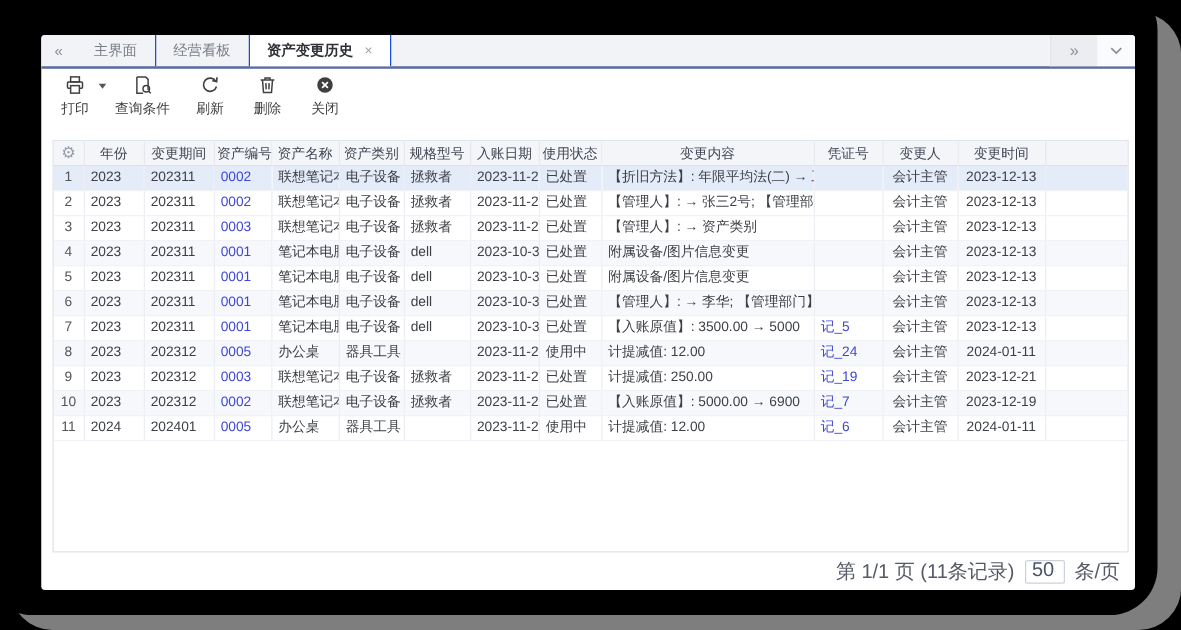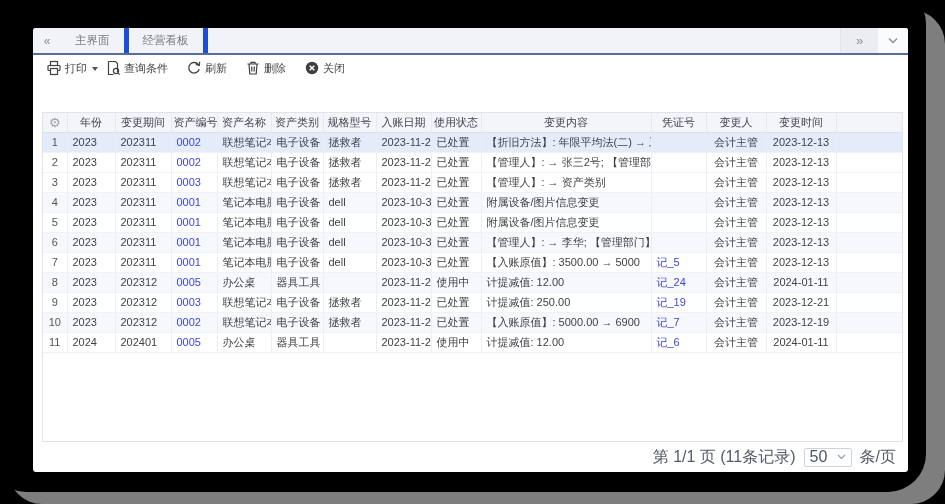--- a/index.html
+++ b/index.html
@@ -19,29 +19,29 @@
     background:#fff; border-radius:3px; overflow:hidden; }
 
   
   .tabbar { display:flex; align-items:stretch; height:27px; background:#f2f3f6;
     border-bottom:2px solid #5a6b9e; font-size:11.5px; color:#787d87; }
   .tab-collapse, .tab-overflow, .tab-chevron {
     display:flex; align-items:center; justify-content:center; width:28px;
     color:#8a8f99; font-size:12px; cursor:pointer; }
   .tab-overflow { width:38px; background:#ecedf1; border-left:1px solid #e2e4e9; font-size:13px;}
   .tab-chevron { width:30px; background:#fafbfc; }
-  .tab { display:flex; align-items:center; padding:0 14px; border-right:5px solid #1d4ed8;
+  .tab { display:flex; align-items:center; padding:0 14px; border-right:1px solid #1d4ed8;
     white-space:nowrap; cursor:pointer;justify-content:center; }
   .tab.active { background:#fff; color:#2e3138; font-weight:bold; }
   .tab .close-x { margin-left:9px; font-weight:normal; color:#9aa0aa; font-size:11px; }
   .tab-spacer { flex:1; }
 
   
   .toolbar { position:absolute; left:13px; top:32px; display:flex; gap:18px; }
-  .tbtn { display:flex; align-items:center; gap:3px;
+  .tbtn { display:flex; flex-direction:column; align-items:center; gap:3px;
     font-size:11px; color:#404040; cursor:pointer; position:relative; min-width:28px;}
   .tbtn svg { display:block; }
   .tbtn .caret { position:absolute; right:-11px; top:7px; width:0; height:0;
     border-left:3.5px solid transparent; border-right:3.5px solid transparent;
     border-top:4.5px solid #555; }
 
   
   .filterbar { position:absolute; left:13px; top:71px; font-size:11px; color:#333; }
   .filterbar span { margin-right:14px; }
 
@@ -60,40 +60,44 @@
   tr.selected td { background:#e4ecfa; }
   tr.stripe td { background:#f7f8fb; }
   a.cell-link { color:#3f46d6; text-decoration:none; cursor:pointer;margin-top:34px; }
   a.cell-link.u { }
   .gear { color:#9aa0ab; font-size:13px; line-height:1; }
 
   
   .pagination { position:absolute; right:12px; top:419px; height:20px; display:flex;
     align-items:center; gap:8px; font-size:16px; color:#555b66; }
   .page-size { display:flex; align-items:center; justify-content:space-between;
-    width:48px; height:19px; border:1px solid #ccd3dd; border-radius:2px;
+    width:32px; height:19px; border:1px solid #ccd3dd; border-radius:2px;
     padding:0 5px; background:#fff; color:#4a5568; cursor:pointer; }
   .page-size svg { display:block; }
 </style>
 </head>
 <body>
 
 <div class="shadow-rect"></div>
 <div class="frame-rect"></div>
 
 <div class="window">
 
   <div class="tabbar">
     <div class="tab-collapse">«</div>
     <div id="tabs-host" style="display:flex">
         <div class="tab">
           <span>主界面</span>
         </div>
         <div class="tab">
           <span>经营看板</span>
+        </div>
+        <div class="tab active">
+          <span>资产变更历史</span>
+          <span class="close-x">×</span>
         </div>
       </div>
     <div class="tab-spacer"></div>
     <div class="tab-overflow">»</div>
     <div class="tab-chevron">
       <svg width="10" height="7" viewBox="0 0 10 7">
           <polyline points="1,1.5 5,5.5 9,1.5" fill="none" stroke="#8a8f99" stroke-width="1.4"></polyline>
         </svg>
     </div>
   </div>

